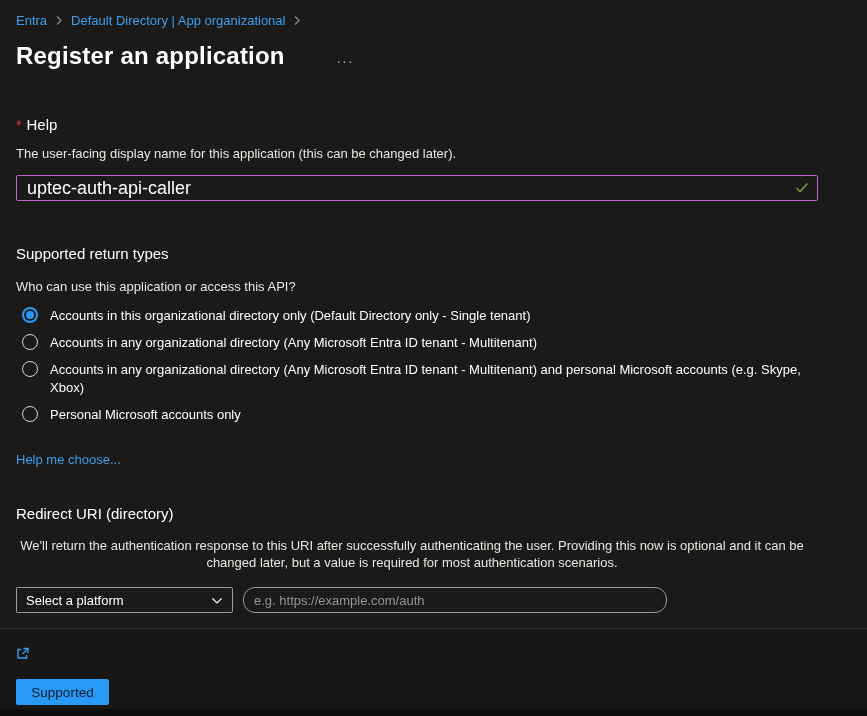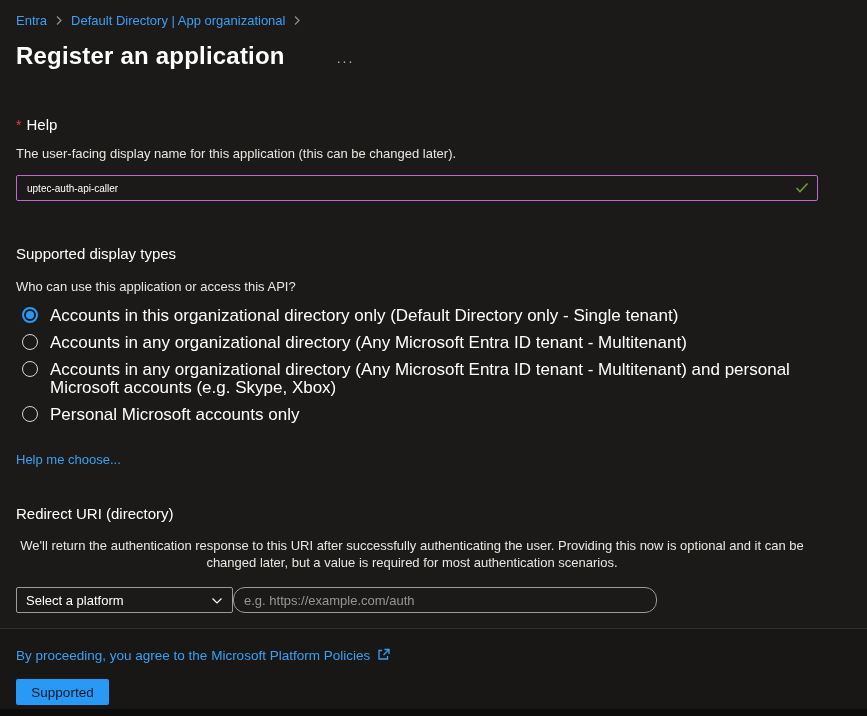--- a/index.html
+++ b/index.html
@@ -37,42 +37,42 @@
   .title-row{display:flex;align-items:flex-start;margin-top:14px;}
   h1{font-size:24px;font-weight:700;letter-spacing:.2px;}
   .more-ellipsis{color:#b3b0ad;font-size:14px;letter-spacing:2px;margin-left:52px;margin-top:8px;cursor:pointer;}
   
   .name-heading{margin-top:46px;font-size:15px;}
   .required{color:var(--required-red);margin-right:5px;font-size:14px;}
   .section-desc{margin-top:12px;font-size:13px;color:var(--muted);max-width:792px;line-height:17px;}
   .name-input-wrap{position:relative;margin-top:13px;width:802px;}
   .name-input{
     width:100%;height:26px;background:transparent;border:1px solid var(--name-border);
-    border-radius:2px;color:var(--text);font-size:10px;padding:0 30px 0 10px;outline:none;
+    border-radius:2px;color:var(--text);font-size:18px;padding:0 30px 0 10px;outline:none;
     font-family:"Liberation Sans","DejaVu Sans",sans-serif;
   }
   .valid-check{position:absolute;right:8px;top:5px;}
   
   .section-heading{margin-top:44px;font-size:15px;}
   .question{margin-top:17px;font-size:13px;color:var(--muted);}
   .radio-list{margin-top:12px;}
   .radio-option{display:flex;align-items:flex-start;margin-bottom:8px;cursor:pointer;max-width:800px;}
   .radio-circle{
     flex:0 0 16px;width:16px;height:16px;border:1px solid #d8d6d4;border-radius:50%;
     margin:1px 12px 0 6px;display:flex;align-items:center;justify-content:center;background:transparent;
   }
   .radio-option.selected .radio-circle{border:2px solid var(--accent-blue);width:16px;height:16px;}
   .radio-dot{width:8px;height:8px;border-radius:50%;background:var(--accent-blue);display:none;}
   .radio-option.selected .radio-dot{display:block;}
-  .radio-label{font-size:17px;line-height:18px;color:var(--text);padding-top:1px;}
+  .radio-label{font-size:13px;line-height:18px;color:var(--text);padding-top:1px;}
   .help-link{display:inline-block;margin-top:20px;font-size:13px;color:var(--link-blue);text-decoration:none;cursor:pointer;}
   
   .redirect-heading{margin-top:37px;font-size:15px;}
   .redirect-desc{margin-top:15px;text-align:center;}
-  .uri-row{display:flex;margin-top:16px;}
+  .uri-row{display:flex;margin-top:16px;gap:10px;}
   .platform-select{
     width:217px;height:26px;border:1px solid var(--field-border);border-radius:2px;
     display:flex;align-items:center;justify-content:space-between;padding:0 9px;cursor:pointer;
     background:transparent;
   }
   .platform-select span{font-size:13px;color:var(--text);}
   .uri-input{
     width:424px;height:26px;background:transparent;border:1px solid var(--field-border);
     border-radius:12px;color:var(--text);font-size:13px;padding:0 10px;outline:none;
     font-family:"Liberation Sans","DejaVu Sans",sans-serif;
@@ -123,21 +123,21 @@
 
   <div class="name-input-wrap">
     <input class="name-input" type="text" value="uptec-auth-api-caller" style="">
     <span class="valid-check">
       <svg width="16" height="15" viewBox="0 0 16 15">
           <path d="M2.5 8 L6 11.5 L13.5 3.5" fill="none" stroke="#6e9b39" stroke-width="1.6"></path>
         </svg>
     </span>
   </div>
 
-  <div class="section-heading">Supported display types</div>
+  <div class="section-heading">Supported return types</div>
   <div class="question">Who can use this application or access this API?</div>
 
   <div class="radio-list">
     <div class="radio-option selected">
       <span class="radio-circle">
           <span class="radio-dot"></span>
         </span>
       <span class="radio-label">Accounts in this organizational directory only (Default Directory only - Single tenant)</span>
     </div>
     <div class="radio-option">
@@ -168,21 +168,20 @@
           </svg>
       </span>
     </div>
     <input class="uri-input" type="text" placeholder="e.g. https://example.com/auth" style="">
   </div>
 
 </div>
 
 <div class="footer">
   <a class="policy-link">
-    <span>By proceeding, you agree to the Microsoft Platform Policies</span>
     <span>
       <svg width="14" height="13" viewBox="0 0 14 13">
           <path d="M5 2.5 H2 V11 H10.5 V8" fill="none" stroke="#3aa0f3" stroke-width="1.3"></path>
           <path d="M7.5 1.5 H12 V6" fill="none" stroke="#3aa0f3" stroke-width="1.3"></path>
           <path d="M12 1.5 L6.5 7" fill="none" stroke="#3aa0f3" stroke-width="1.3"></path>
         </svg>
     </span>
   </a>
   <br>
   <button class="register-btn">Supported</button>

